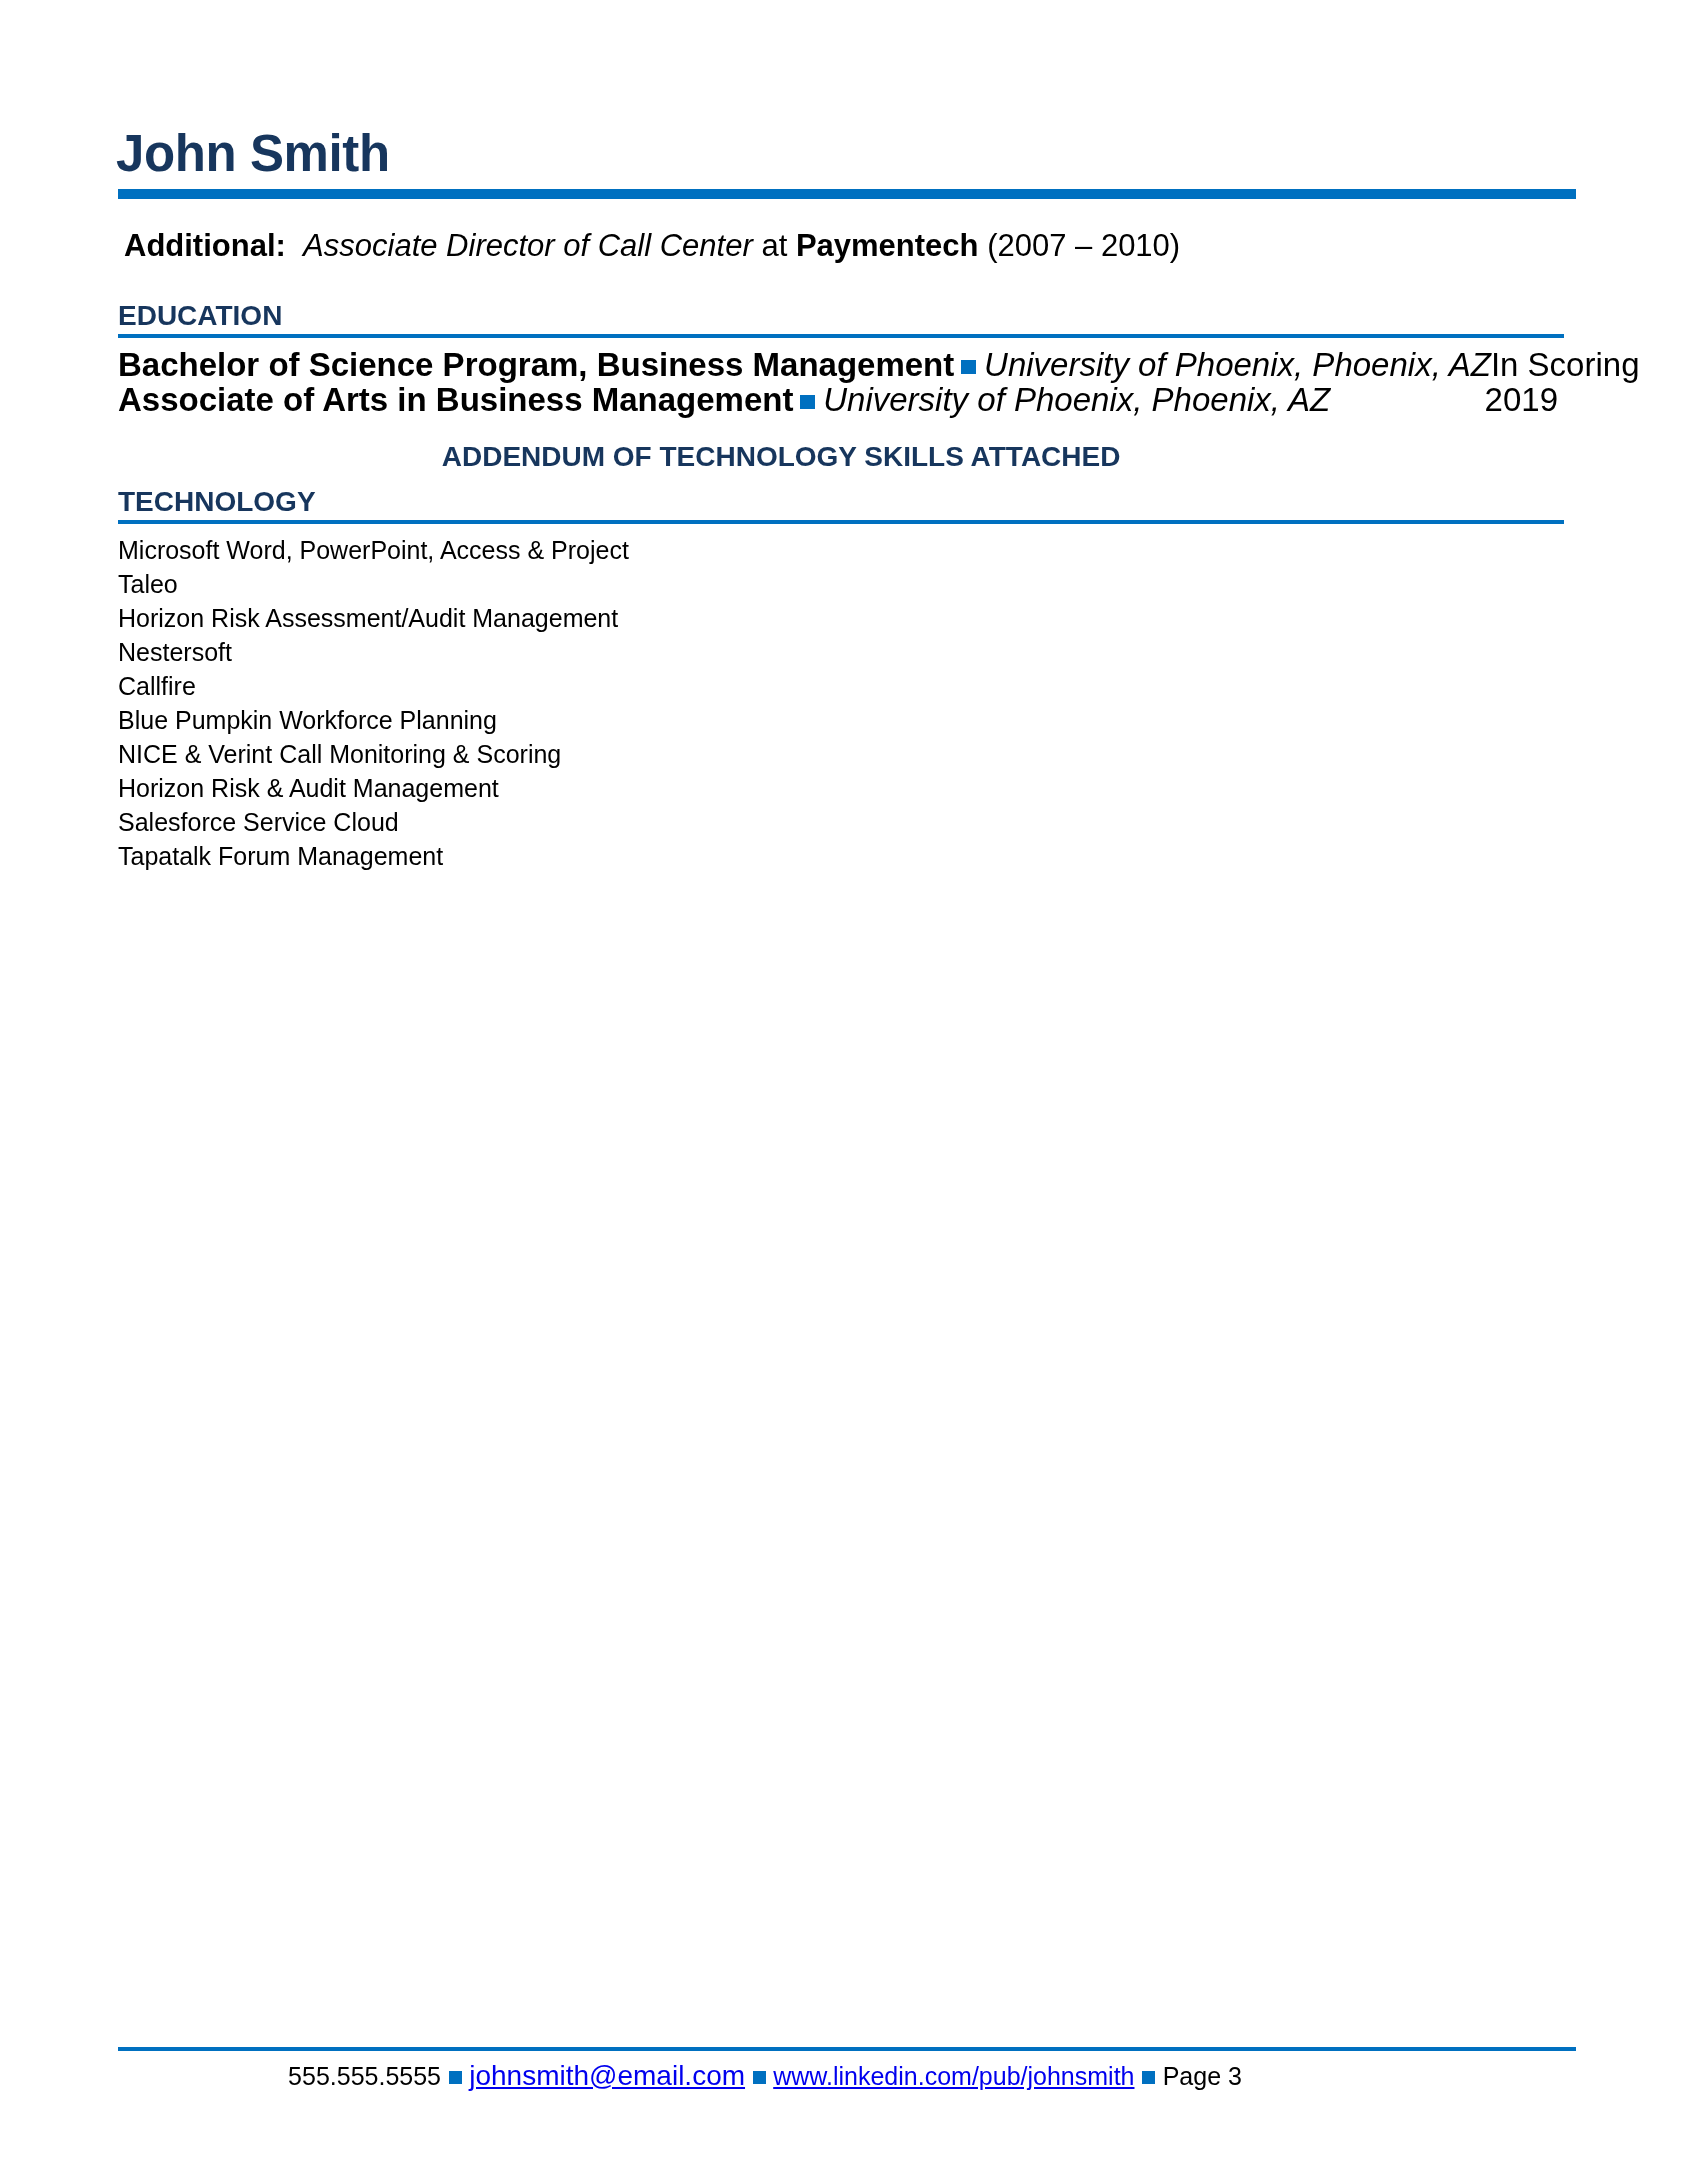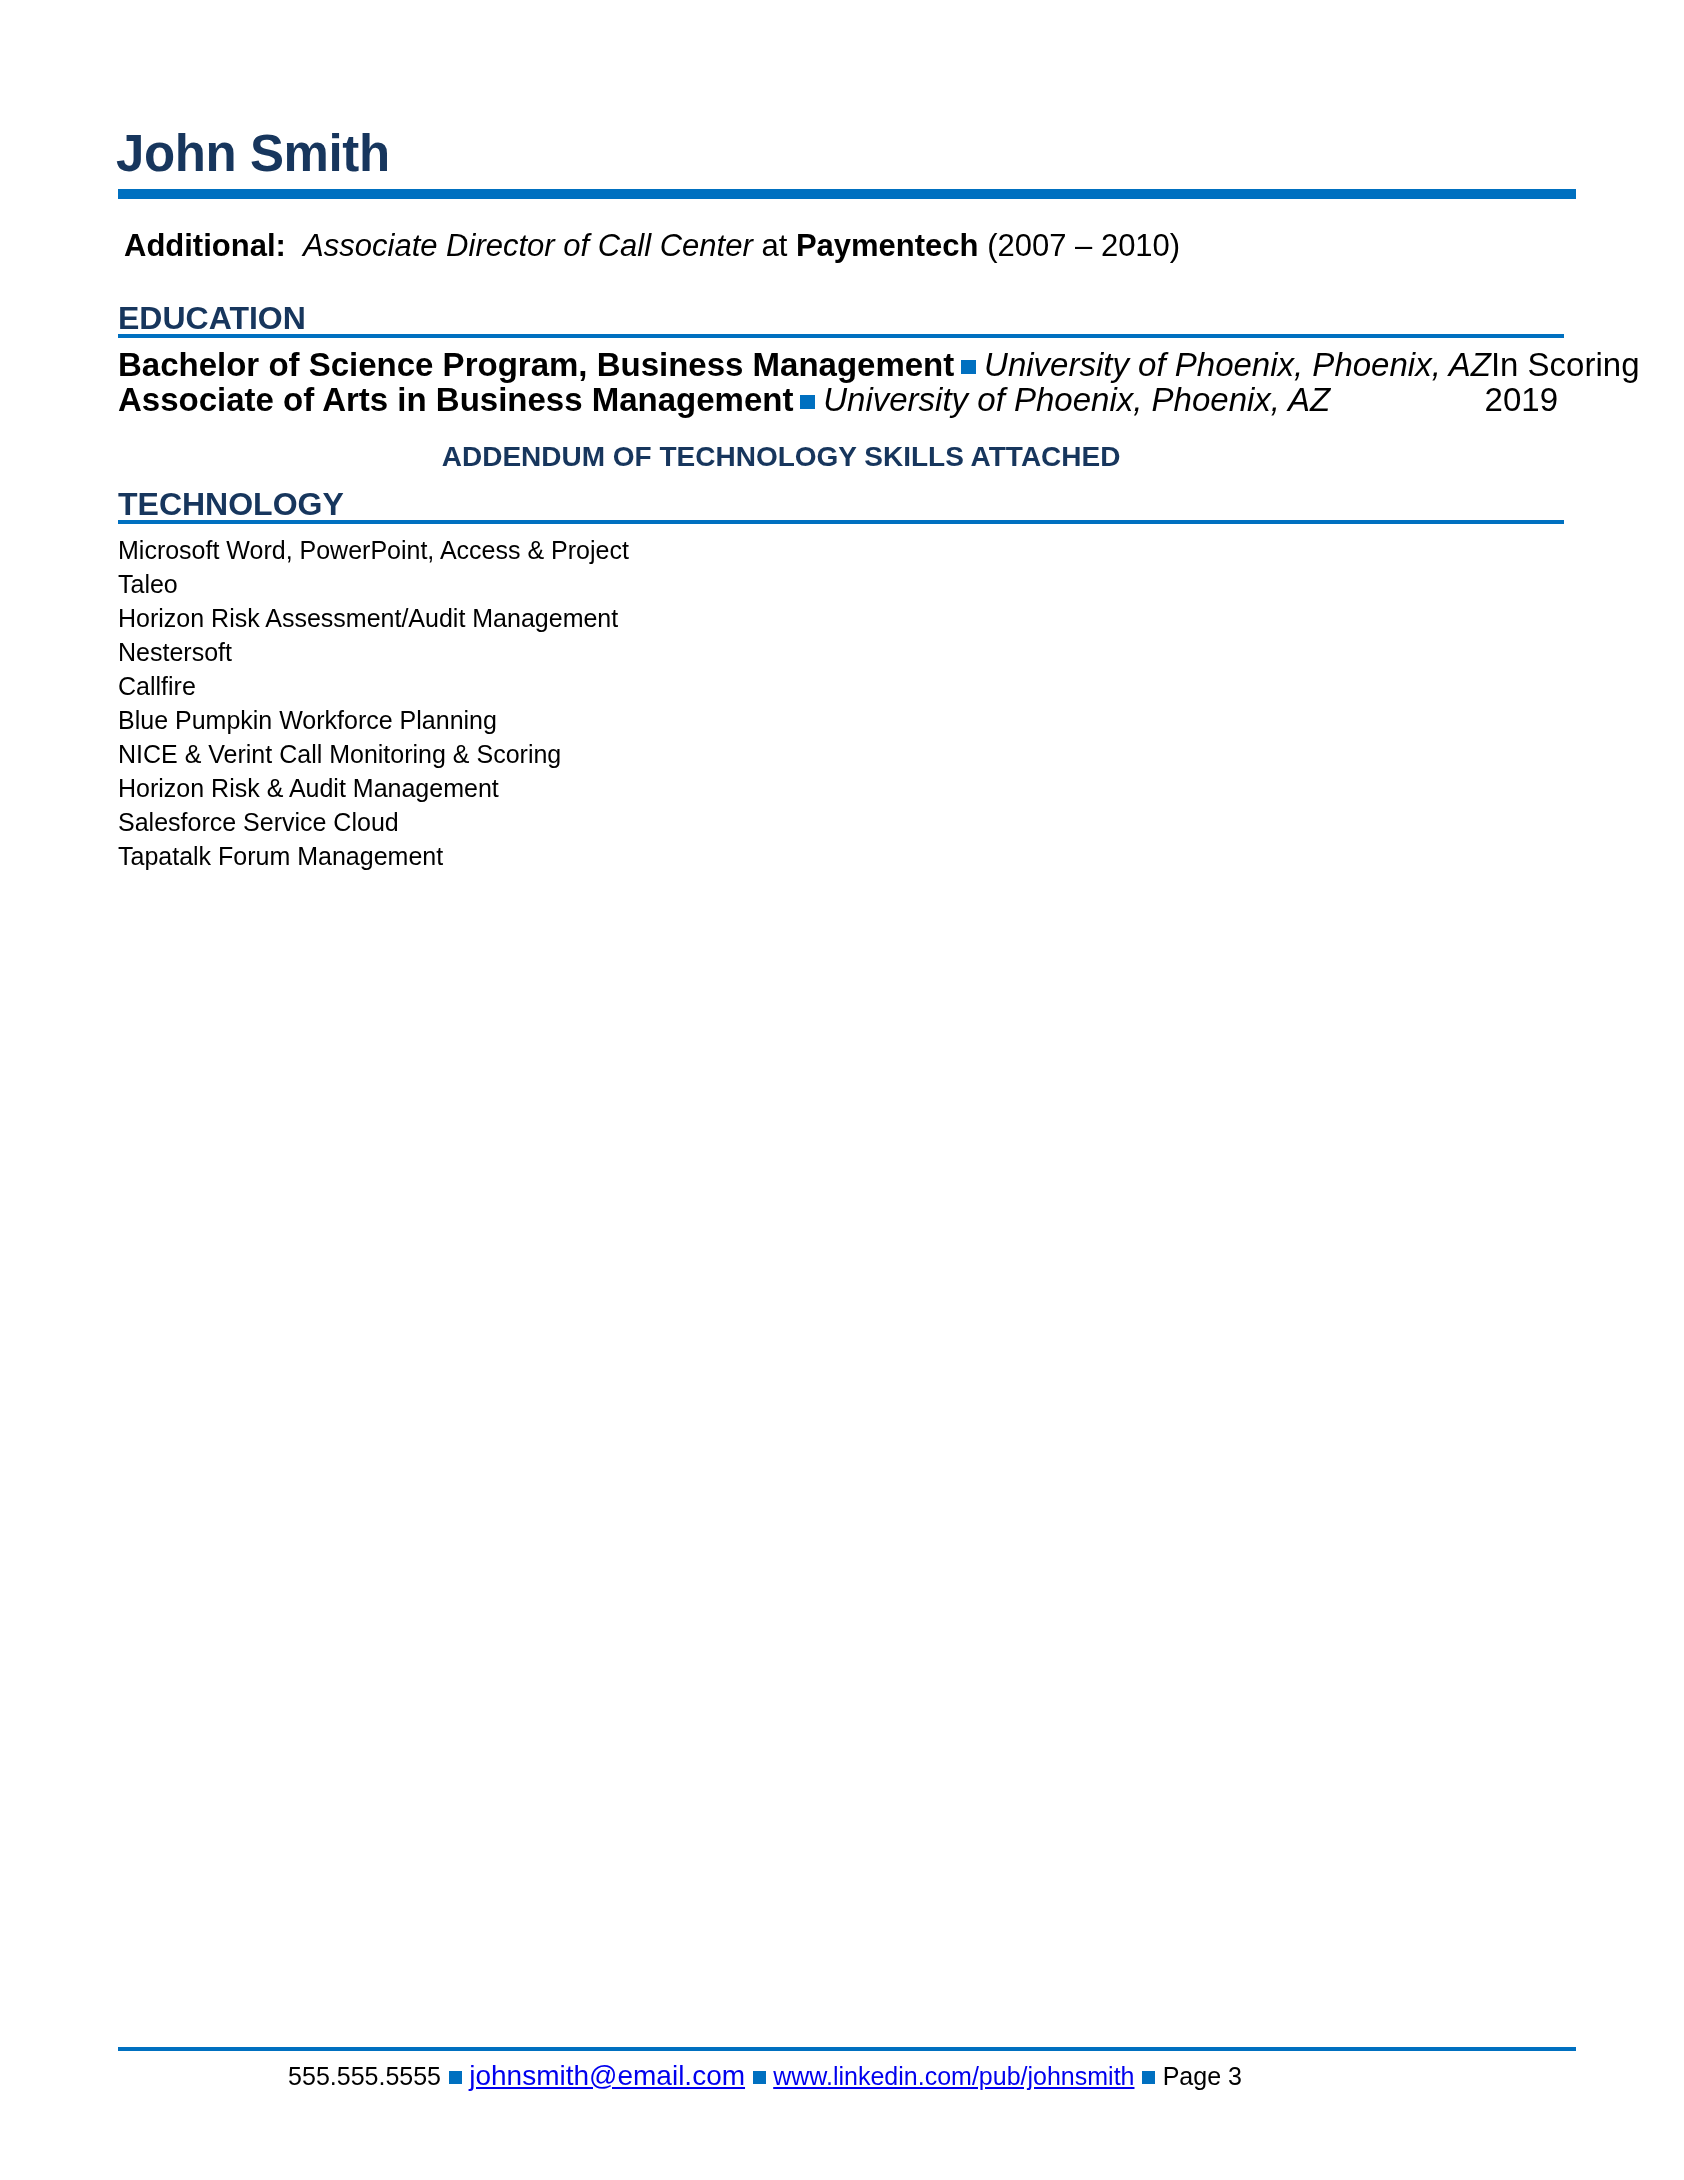--- a/index.html
+++ b/index.html
@@ -4,21 +4,21 @@
   <style>
     html, body { margin: 0; padding: 0; background: #ffffff; }
     body { width: 1685px; height: 2181px; position: relative; overflow: hidden;
            font-family: "Liberation Sans", "DejaVu Sans", sans-serif; color: #000; }
     .abs { position: absolute; }
     .name { left: 116px; top: 128px; font-size: 51px; font-weight: bold; color: #17365d; letter-spacing: -0.4px; line-height: 1; }
     .header-rule { left: 118px; top: 189px; width: 1458px; height: 10.2px; background: #0070c0; }
     .additional { left: 124px; top: 230px; font-size: 31px; line-height: 31px; white-space: nowrap; }
     .additional b { font-weight: bold; }
     .additional i { font-style: italic; }
-    .section-title { font-size: 32px; font-weight: bold; color: #17365d; line-height: 1; }
+    .section-title { font-size: 28px; font-weight: bold; color: #17365d; line-height: 1; }
     .section-rule { height: 4.3px; background: #0070c0; }
     .edu-row { left: 118px; width: 1440px; font-size: 33px; line-height: 31px; white-space: nowrap; display: flex; justify-content: space-between; }
     .edu-row .left b { font-weight: bold; }
     .edu-row .left i { font-style: italic; }
     .sq { display: inline-block; width: 14.5px; height: 14.5px; background: #0070c0; margin: 0 8.5px 0 6.8px; vertical-align: 1.7px; }
     .addendum { left: 0; width: 1557px; top: 443px; text-align: center; font-size: 28px; font-weight: bold; color: #17365d; line-height: 1; }
     .addendum span { position: relative; left: 2.6px; }
     .tech-list { left: 118px; top: 533px; font-size: 25px; line-height: 34px; margin: 0; padding: 0; list-style: none; }
     .tech-list li { white-space: nowrap; }
     .footer-rule { left: 118px; top: 2047px; width: 1458px; height: 4.3px; background: #0070c0; }

